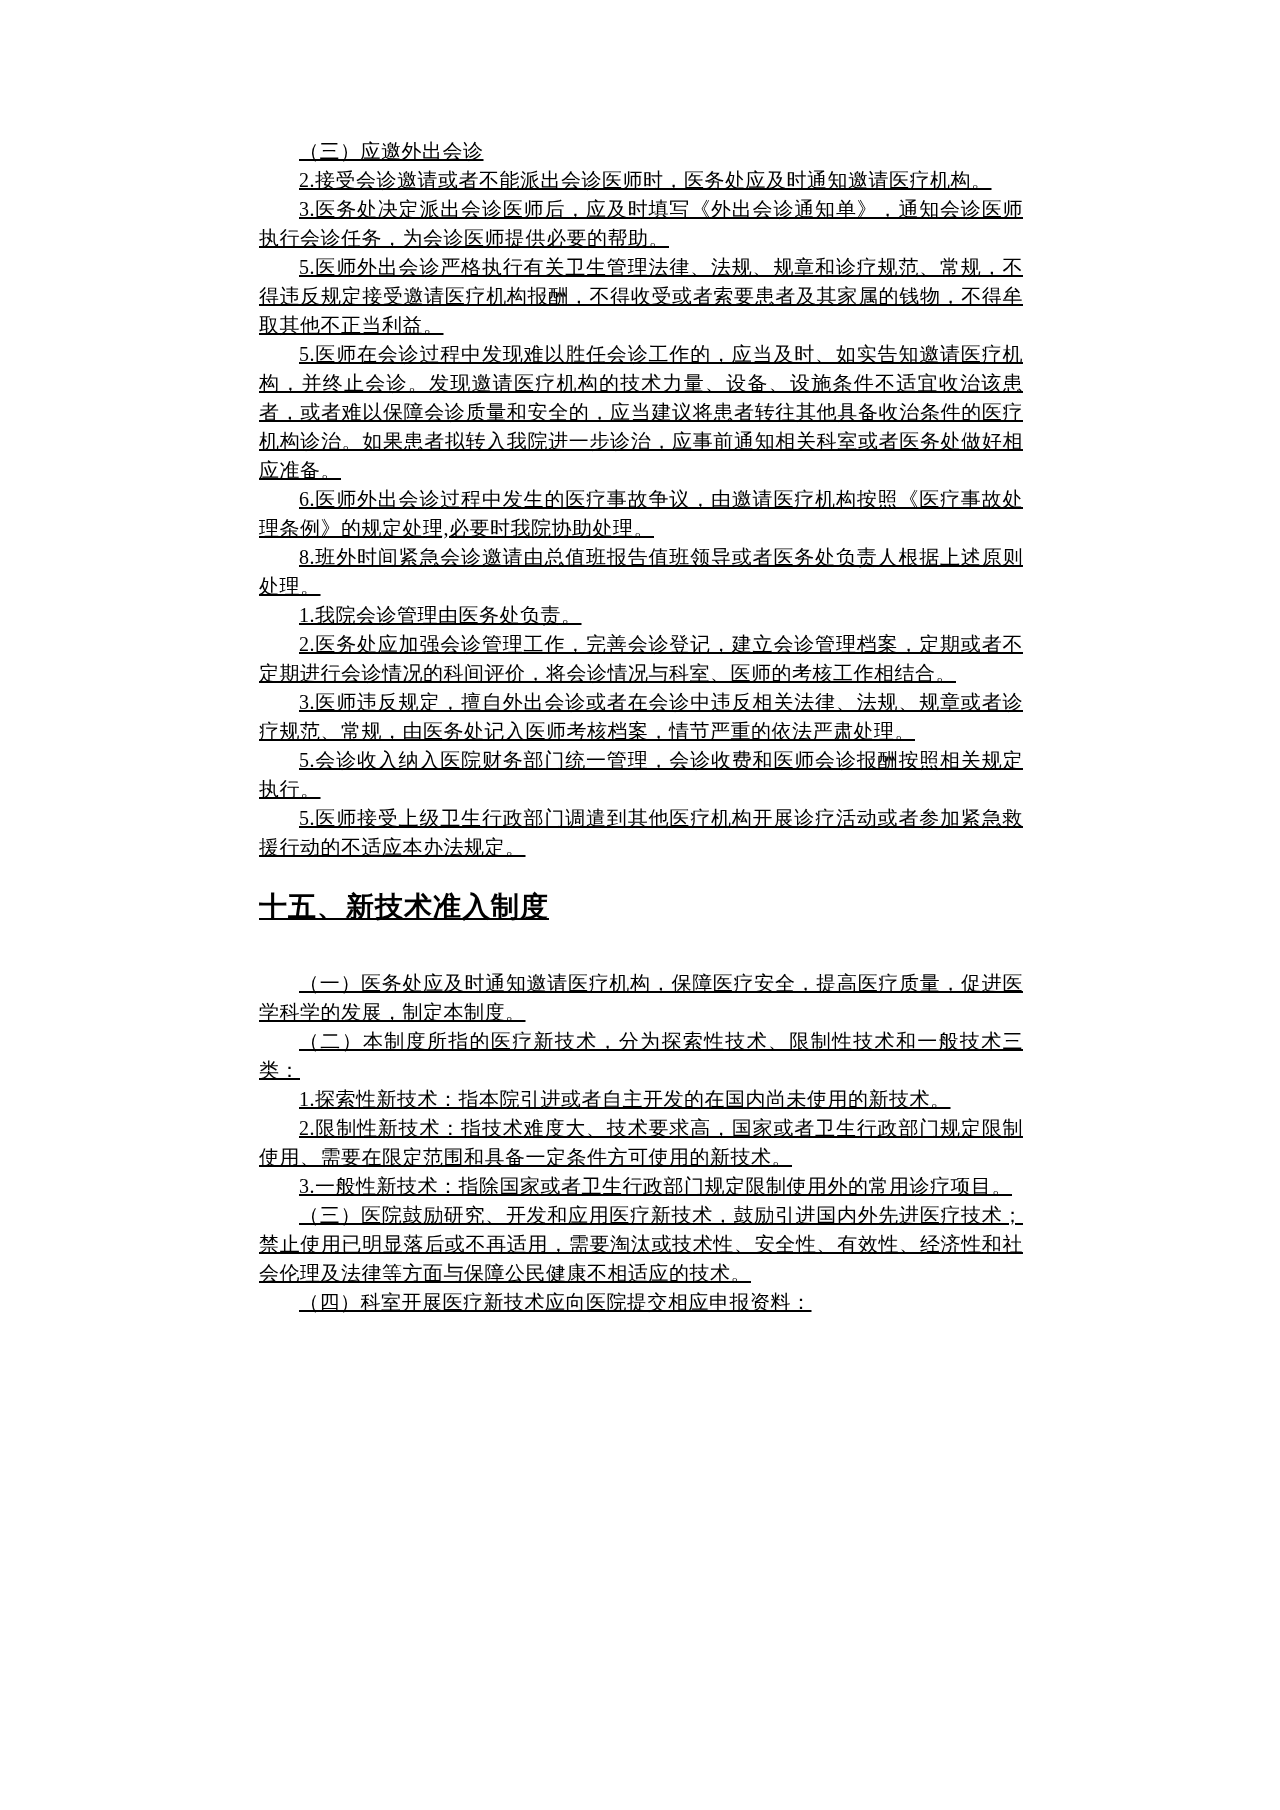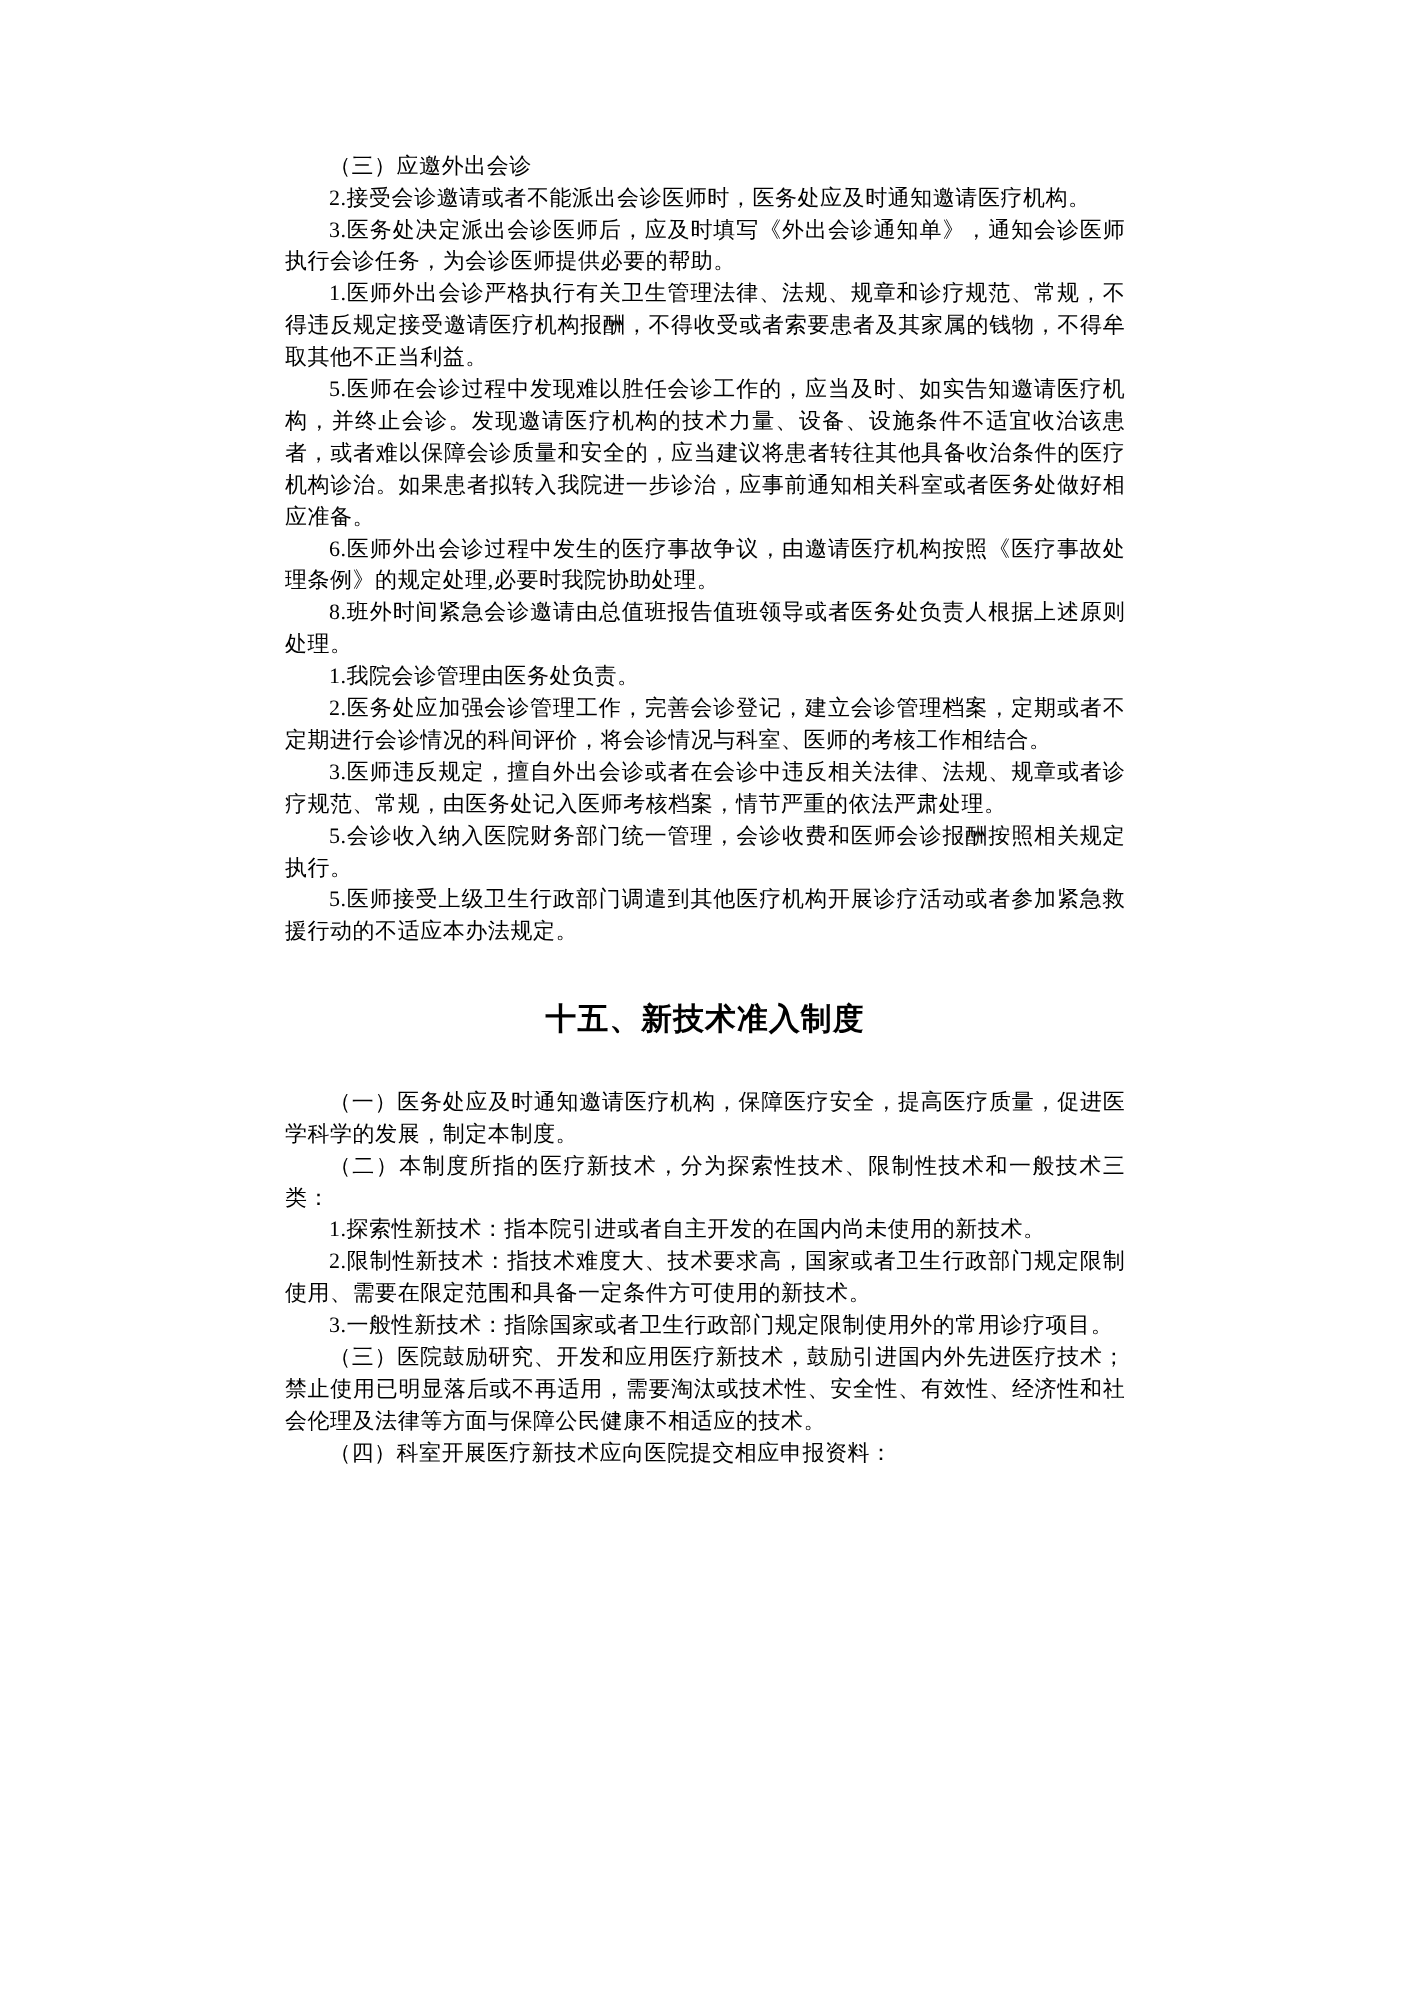--- a/index.html
+++ b/index.html
@@ -11,47 +11,48 @@
     width: 1112px;
     min-height: 1810px;
     margin: 0 auto;
     background: #ffffff;
     box-sizing: border-box;
     padding: 137px 173px 100px 175px;
     color: #000000;
     font-family: "Liberation Serif", "DejaVu Serif", serif;
     font-size: 20px;
     line-height: 29px;
+    text-decoration: underline;
   }
   .para {
     margin: 0;
     text-indent: 2em;
     text-align: justify;
     letter-spacing: 0.5px;
   }
   .section-heading {
-    text-align: center;
+    text-align: left;
     font-weight: bold;
     font-size: 28px;
     line-height: 36px;
-    margin: 46px 0 44px 0;
+    margin: 27px 0 44px 0;
     font-family: "Liberation Sans", "DejaVu Sans", sans-serif;
     letter-spacing: 1px;
   }
 </style>
 </head>
 <body>
 
 <div class="page">
 
   <div>
     <p class="para">（三）应邀外出会诊</p>
     <p class="para">2.接受会诊邀请或者不能派出会诊医师时，医务处应及时通知邀请医疗机构。</p>
     <p class="para">3.医务处决定派出会诊医师后，应及时填写《外出会诊通知单》，通知会诊医师执行会诊任务，为会诊医师提供必要的帮助。</p>
-    <p class="para">1.医师外出会诊严格执行有关卫生管理法律、法规、规章和诊疗规范、常规，不得违反规定接受邀请医疗机构报酬，不得收受或者索要患者及其家属的钱物，不得牟取其他不正当利益。</p>
+    <p class="para">5.医师外出会诊严格执行有关卫生管理法律、法规、规章和诊疗规范、常规，不得违反规定接受邀请医疗机构报酬，不得收受或者索要患者及其家属的钱物，不得牟取其他不正当利益。</p>
     <p class="para">5.医师在会诊过程中发现难以胜任会诊工作的，应当及时、如实告知邀请医疗机构，并终止会诊。发现邀请医疗机构的技术力量、设备、设施条件不适宜收治该患者，或者难以保障会诊质量和安全的，应当建议将患者转往其他具备收治条件的医疗机构诊治。如果患者拟转入我院进一步诊治，应事前通知相关科室或者医务处做好相应准备。</p>
     <p class="para">6.医师外出会诊过程中发生的医疗事故争议，由邀请医疗机构按照《医疗事故处理条例》的规定处理,必要时我院协助处理。</p>
     <p class="para">8.班外时间紧急会诊邀请由总值班报告值班领导或者医务处负责人根据上述原则处理。</p>
     <p class="para">1.我院会诊管理由医务处负责。</p>
     <p class="para">2.医务处应加强会诊管理工作，完善会诊登记，建立会诊管理档案，定期或者不定期进行会诊情况的科间评价，将会诊情况与科室、医师的考核工作相结合。</p>
     <p class="para">3.医师违反规定，擅自外出会诊或者在会诊中违反相关法律、法规、规章或者诊疗规范、常规，由医务处记入医师考核档案，情节严重的依法严肃处理。</p>
     <p class="para">5.会诊收入纳入医院财务部门统一管理，会诊收费和医师会诊报酬按照相关规定执行。</p>
     <p class="para">5.医师接受上级卫生行政部门调遣到其他医疗机构开展诊疗活动或者参加紧急救援行动的不适应本办法规定。</p>
   </div>
 

